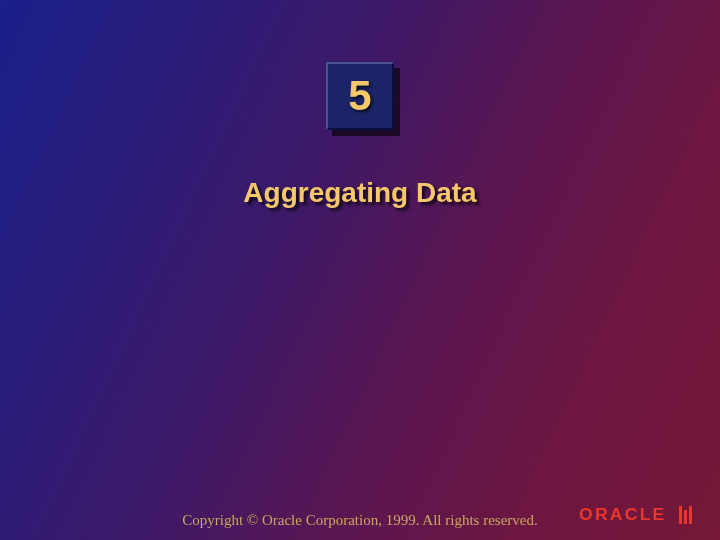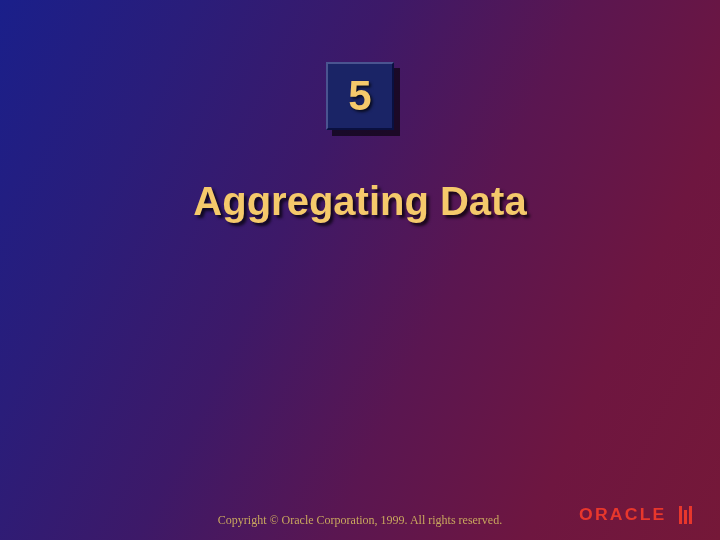--- a/index.html
+++ b/index.html
@@ -48,37 +48,37 @@
       text-shadow: 2px 2px 3px rgba(0,0,0,0.7);
     }
     .title-block {
       position: absolute;
       top: 175px;
       width: 100%;
       text-align: center;
     }
     .title-text {
       color: #f5c96b;
-      font-size: 40px;
+      font-size: 28px;
       font-weight: bold;
       line-height: 1.3;
       text-shadow: 3px 3px 3px rgba(0,0,0,0.7);
     }
     .footer {
       position: absolute;
       bottom: 20px;
       width: 100%;
       display: flex;
       align-items: center;
       justify-content: space-between;
       padding: 0 30px;
     }
     .copyright {
       color: #c9a85e;
-      font-size: 12px;
+      font-size: 15px;
       font-family: "Times New Roman", serif;
       position: absolute;
       left: 50%;
       transform: translateX(-50%);
     }
     .logo-wrap {
       position: absolute;
       right: 28px;
       bottom: -4px;
       display: flex;

